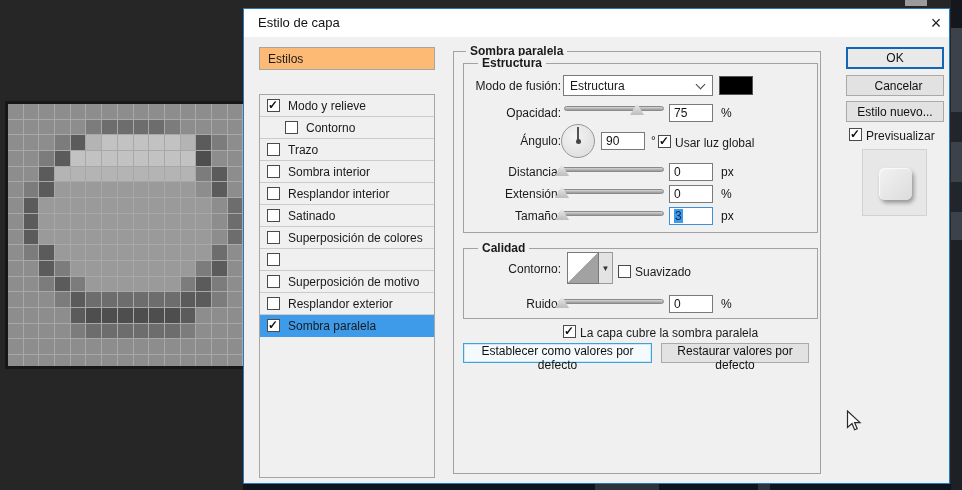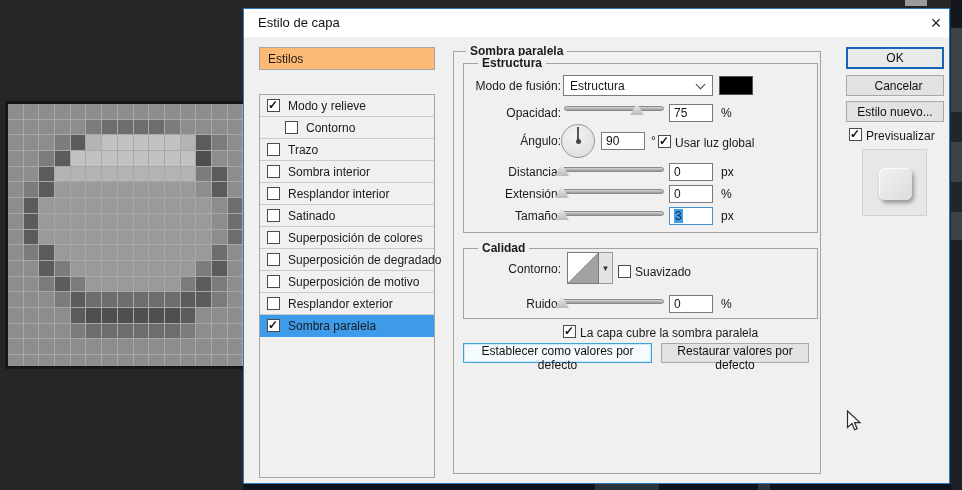--- a/index.html
+++ b/index.html
@@ -403,21 +403,20 @@
       <div class="srow">
         <span class="cb"></span>
         <span class="slabel">Satinado</span>
       </div>
       <div class="srow">
         <span class="cb"></span>
         <span class="slabel">Superposición de colores</span>
       </div>
       <div class="srow">
         <span class="cb"></span>
-        <span class="slabel">Superposición de degradado</span>
       </div>
       <div class="srow">
         <span class="cb"></span>
         <span class="slabel">Superposición de motivo</span>
       </div>
       <div class="srow">
         <span class="cb"></span>
         <span class="slabel">Resplandor exterior</span>
       </div>
       <div class="srow sel">

